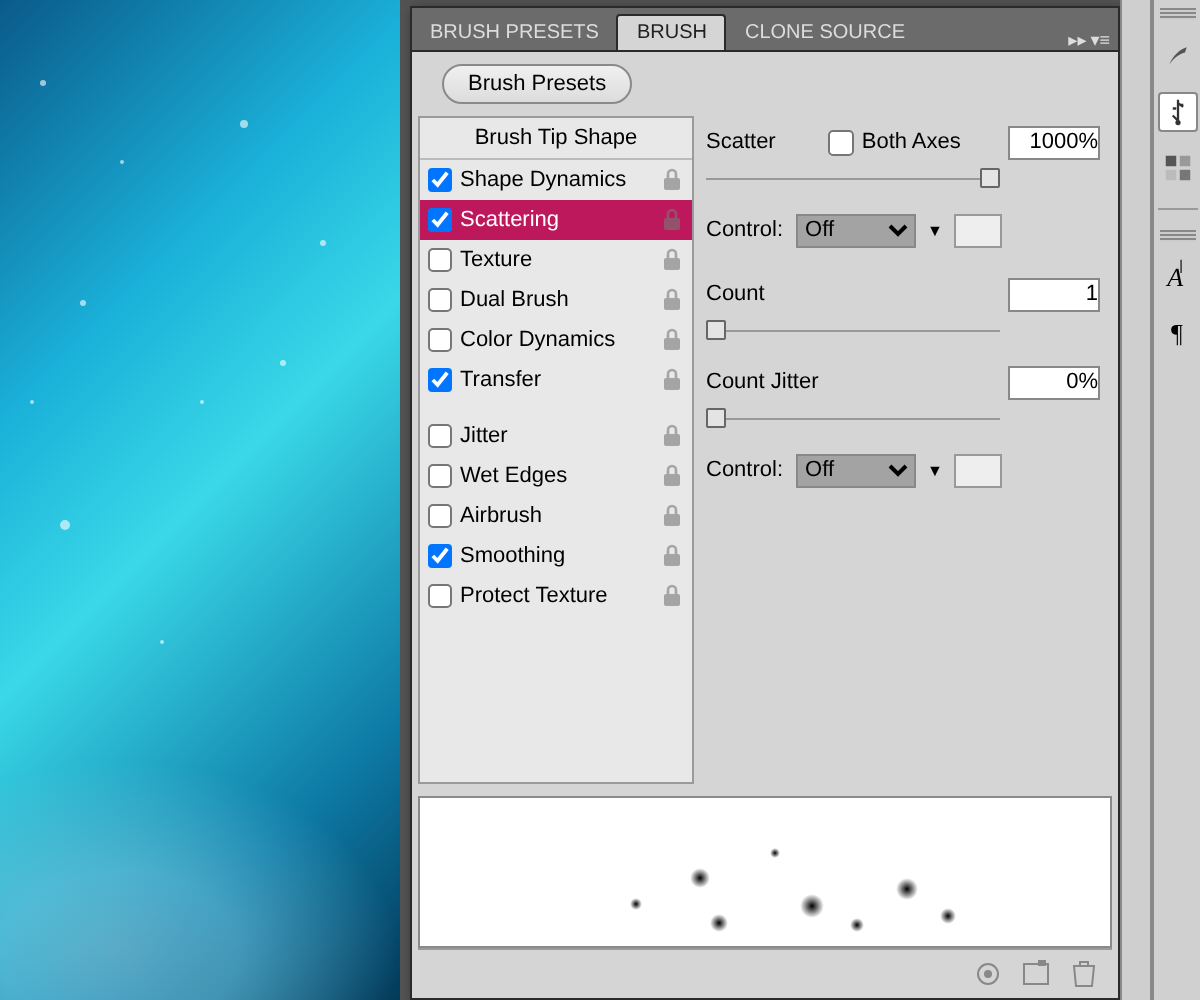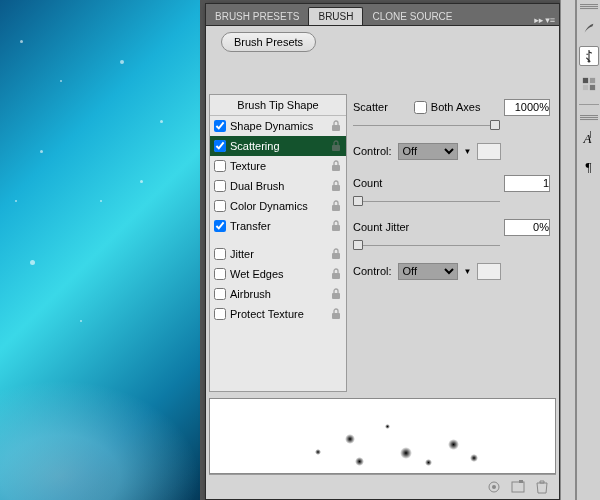--- a/index.html
+++ b/index.html
@@ -9,26 +9,26 @@
 .bgimg .wave{position:absolute;bottom:0;left:0;width:200px;height:120px;background:radial-gradient(ellipse at 30% 80%,rgba(255,255,255,.3) 0%,rgba(150,220,240,.4) 30%,transparent 70%);}
 .panel{position:absolute;top:3px;left:205px;width:355px;height:497px;background:#d5d5d5;border:1px solid #2a2a2a;display:flex;flex-direction:column;box-shadow:2px 2px 6px rgba(0,0,0,.5);}
 .tabbar{height:22px;background:#6b6b6b;display:flex;align-items:flex-end;border-bottom:1px solid #2a2a2a;}
 .tab{padding:3px 9px;color:#ddd;font-size:10px;cursor:pointer;}
 .tab.active{background:#d5d5d5;color:#222;border:1px solid #2a2a2a;border-bottom:none;border-radius:2px 2px 0 0;}
 .tabctrl{margin-left:auto;display:flex;gap:2px;padding-right:4px;align-items:center;}
 .tabctrl span{color:#ddd;font-size:9px;cursor:pointer;}
 .body{flex:1;display:flex;flex-direction:column;padding:6px 3px 3px 3px;}
 .topbtn{margin:0 0 6px 12px;}
 .btn{background:linear-gradient(#f0f0f0,#dcdcdc);border:1px solid #8a8a8a;border-radius:10px;padding:3px 12px;font-size:11px;cursor:pointer;}
-.cols{flex:1;display:flex;gap:4px;min-height:0;margin-top:36px;}
+.cols{flex:1;display:flex;gap:4px;min-height:0;}
 .leftcol{width:138px;display:flex;flex-direction:column;}
 .listbox{border:1px solid #9a9a9a;background:#e8e8e8;flex:1;overflow:hidden;}
 .headrow{padding:4px 6px;text-align:center;border-bottom:1px solid #bbb;background:#e8e8e8;cursor:pointer;}
 .row{display:flex;align-items:center;height:20px;padding:0 4px;gap:4px;border-bottom:1px solid transparent;}
-.row.sel{background:#14532d;color:#fff;}
+.row.sel{background:#be185d;color:#fff;}
 .row input[type=checkbox]{width:12px;height:12px;}
 .row .lbl{flex:1;white-space:nowrap;overflow:hidden;}
 .row .lock{width:12px;height:12px;opacity:.6;}
 .lock svg{width:12px;height:12px;}
 .gap{height:8px;}
 .rightcol{flex:1;padding:2px 6px 0 2px;}
 .ctrlrow{display:flex;align-items:center;height:22px;gap:6px;margin-bottom:10px;}
 .ctrlrow .lab{flex:0 0 auto;}
 .numbox{width:46px;height:17px;border:1px solid #888;background:#fff;text-align:right;font-size:11px;margin-left:auto;}
 .select{height:17px;border:1px solid #888;background:#a3a3a3;font-size:11px;width:60px;}
@@ -158,20 +158,28 @@
               </div>
               <div class="row">
                 <input type="checkbox" style="">
                 <span class="lbl">Airbrush</span>
                 <span class="lock"><svg viewBox="0 0 12 12">
                     <rect x="2" y="5" width="8" height="6" rx="1" fill="#777"></rect>
                     <path d="M4 5V3a2 2 0 014 0v2" fill="none" stroke="#777" stroke-width="1.3"></path>
                   </svg></span>
               </div>
               <div class="row">
+                <input type="checkbox" checked="" style="">
+                <span class="lbl">Smoothing</span>
+                <span class="lock"><svg viewBox="0 0 12 12">
+                    <rect x="2" y="5" width="8" height="6" rx="1" fill="#777"></rect>
+                    <path d="M4 5V3a2 2 0 014 0v2" fill="none" stroke="#777" stroke-width="1.3"></path>
+                  </svg></span>
+              </div>
+              <div class="row">
                 <input type="checkbox" style="">
                 <span class="lbl">Protect Texture</span>
                 <span class="lock"><svg viewBox="0 0 12 12">
                     <rect x="2" y="5" width="8" height="6" rx="1" fill="#777"></rect>
                     <path d="M4 5V3a2 2 0 014 0v2" fill="none" stroke="#777" stroke-width="1.3"></path>
                   </svg></span>
               </div>
             </div>
         </div>
       </div>

